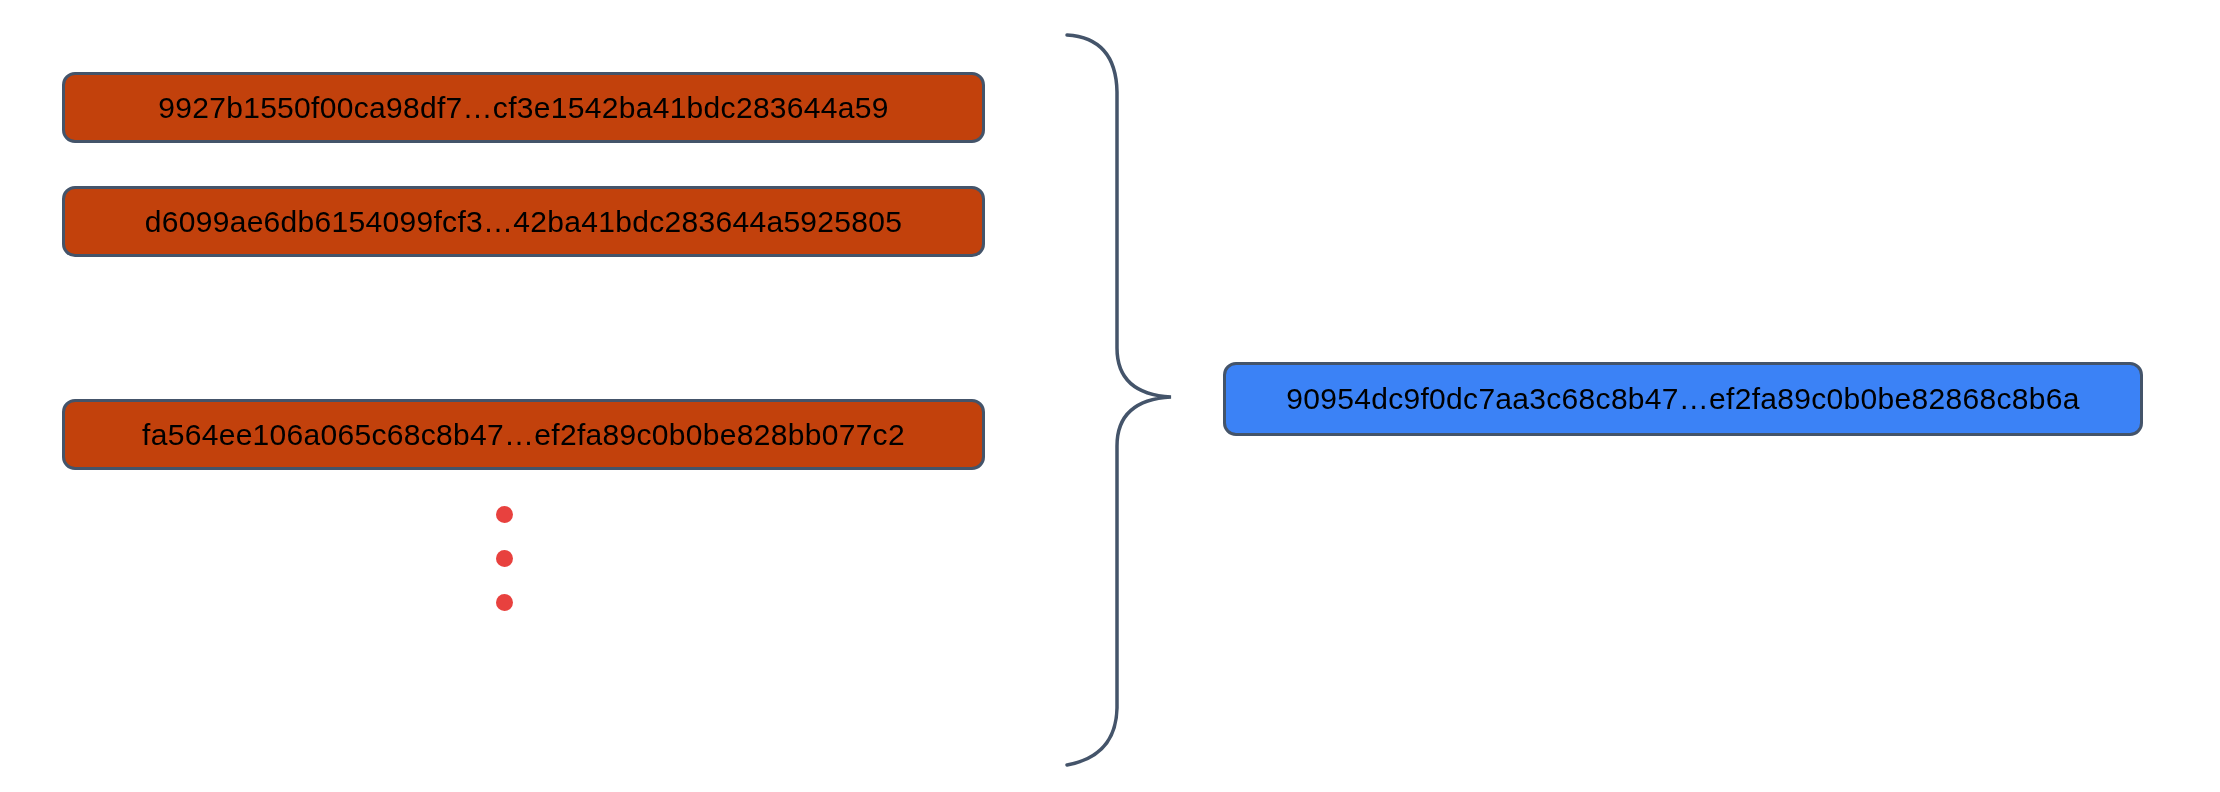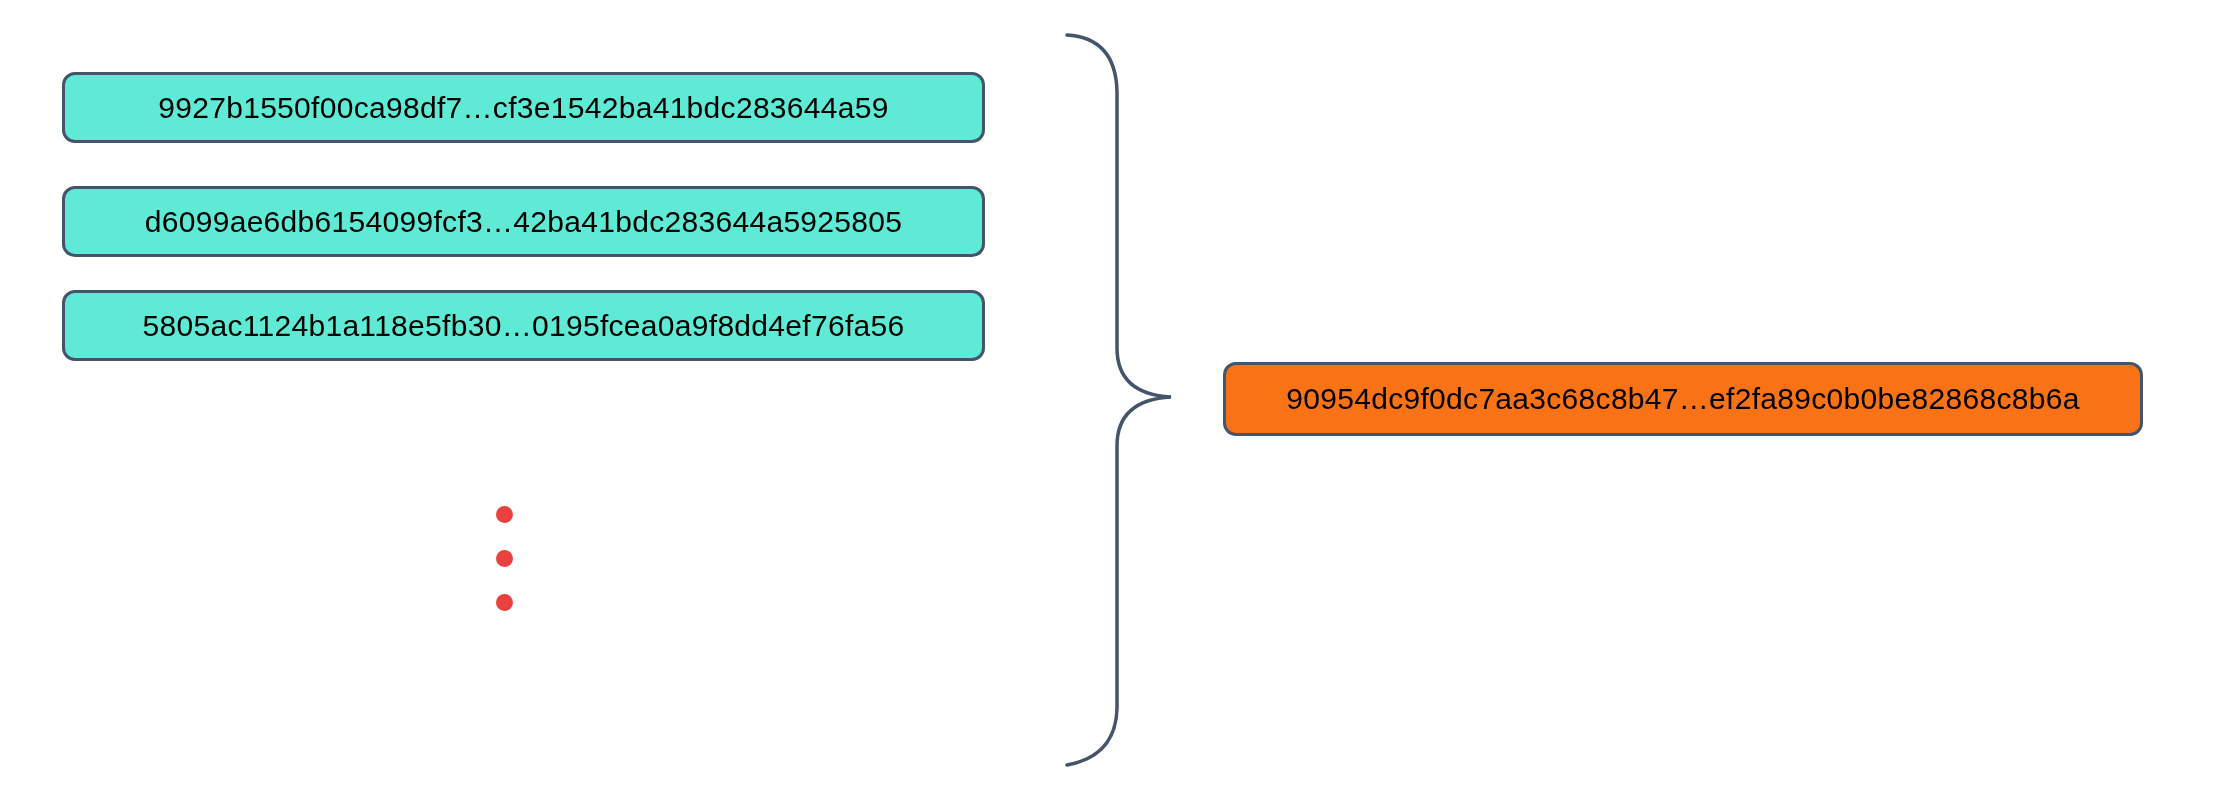--- a/index.html
+++ b/index.html
@@ -21,40 +21,40 @@
     background: var(--bg);
     overflow: hidden;
   }
   .hash-box {
     position: absolute;
     left: 62px;
     width: 923px;
     height: 71px;
     border: 3px solid var(--border);
     border-radius: 13px;
-    background: #5eead4;
+    background: #c2410c;
     display: flex;
     align-items: center;
     justify-content: center;
   }
   .hash-text {
     font-size: 30px;
     color: var(--text);
     letter-spacing: 0.3px;
     white-space: nowrap;
   }
   .result-box {
     position: absolute;
     left: 1223px;
     top: 362px;
     width: 920px;
     height: 74px;
     border: 3px solid var(--border);
     border-radius: 13px;
-    background: #f97316;
+    background: #3b82f6;
     display: flex;
     align-items: center;
     justify-content: center;
   }
   .dots {
     position: absolute;
     left: 496px;
     top: 506px;
     display: flex;
     flex-direction: column;
@@ -77,22 +77,22 @@
 <body>
 
 <div class="canvas">
 
   <div class="hash-box" style="top:72px">
     <span class="hash-text">9927b1550f00ca98df7…cf3e1542ba41bdc283644a59</span>
   </div>
   <div class="hash-box" style="top:186px">
     <span class="hash-text">d6099ae6db6154099fcf3…42ba41bdc283644a5925805</span>
   </div>
-  <div class="hash-box" style="top:290px">
-    <span class="hash-text">5805ac1124b1a118e5fb30…0195fcea0a9f8dd4ef76fa56</span>
+  <div class="hash-box" style="top:399px">
+    <span class="hash-text">fa564ee106a065c68c8b47…ef2fa89c0b0be828bb077c2</span>
   </div>
 
   <div class="dots">
       <span class="dot"></span>
       <span class="dot"></span>
       <span class="dot"></span>
     </div>
 
 
   <svg class="brace-svg" width="160" height="760" viewBox="1040 20 160 760">

